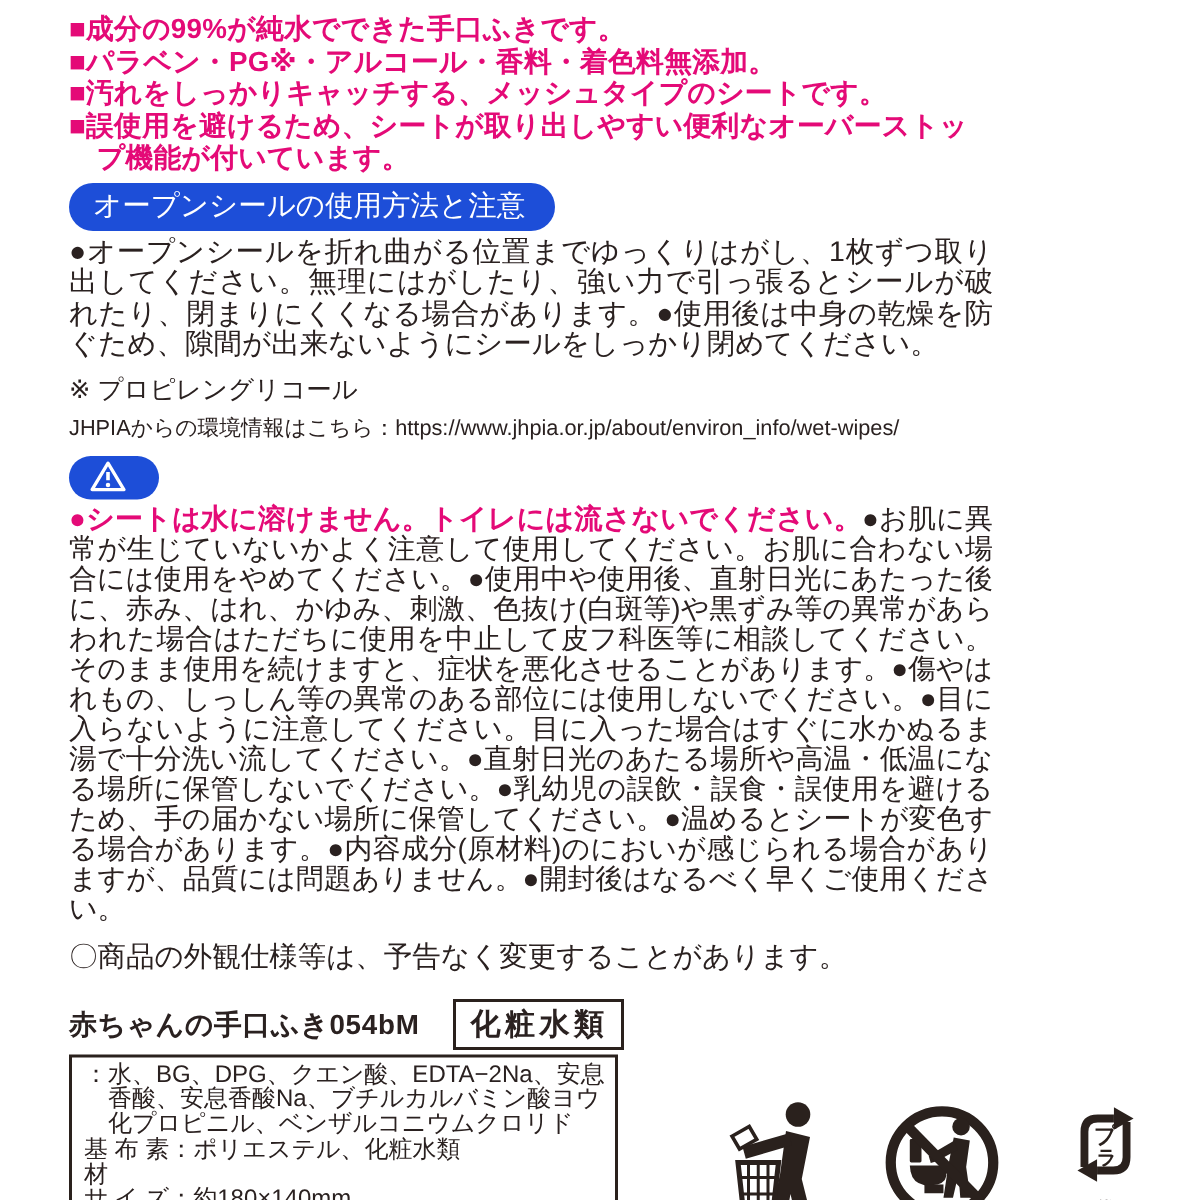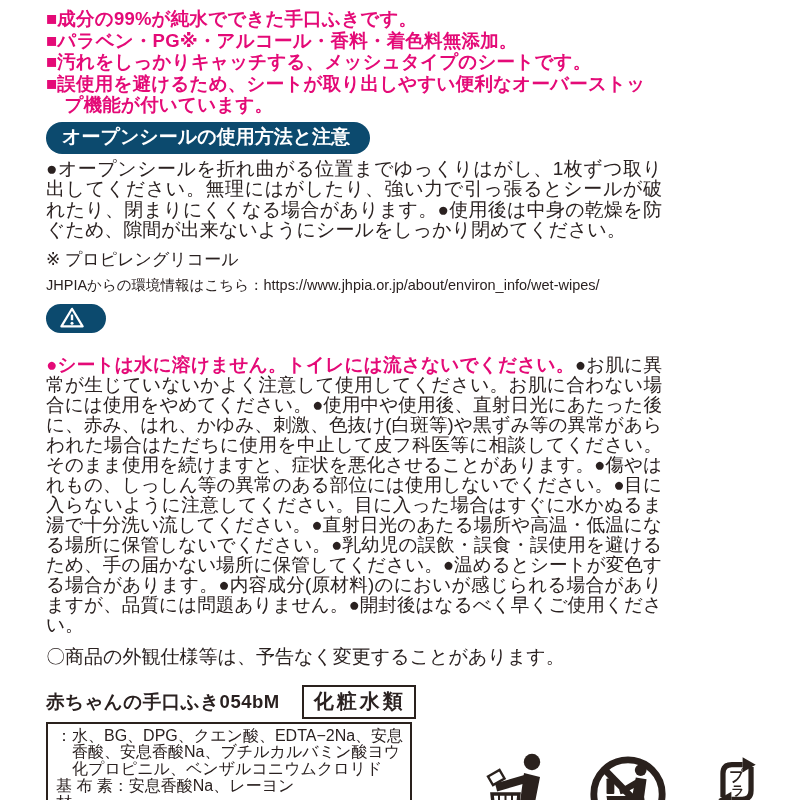--- a/index.html
+++ b/index.html
@@ -12,32 +12,32 @@
   }
   .page { padding:8px 46px 0 46px; width:708px; height:800px; }
 
   
   .features { color:#e40a77; font-size:18.5px; line-height:21.5px; font-weight:700; }
   .feature-item { padding-left:1em; text-indent:-1em; letter-spacing:0.2px; }
 
   
   .pill {
     display:inline-flex; align-items:center; gap:7px;
-    background:#0c4a6e; color:#ffffff; font-weight:700;
+    background:#1d4ed8; color:#ffffff; font-weight:400;
     border-radius:16px; padding:2px 20px 4px 16px;
   }
   .pill-open-seal { font-size:19px; margin-top:6px; }
   .pill-caution  { font-size:22px; margin-top:9px; padding:3px 22px 5px 14px; border-radius:19px; }
   .tri-icon svg { display:block; }
 
   
   .para { font-size:19px; line-height:20.5px; font-weight:500; margin-top:5px; letter-spacing:0; text-align:justify; }
   .footnote { font-size:17px; font-weight:500; margin-top:7px; }
   .jhpia { font-size:14.5px; font-weight:400; margin-top:5px; }
-  .warn-para { font-size:18.6px; line-height:20px; font-weight:500; margin-top:22px; text-align:justify; }
+  .warn-para { font-size:18.6px; line-height:20px; font-weight:500; margin-top:3px; text-align:justify; }
   .lead-magenta { color:#e40a77; font-weight:700; }
   .notice { font-size:19px; font-weight:500; margin-top:9px; }
 
   
   .product-row { margin-top:15px; display:flex; align-items:center; }
   .product-name { font-size:18.5px; font-weight:700; letter-spacing:0.5px; }
   .category-box {
     margin-left:22px; border:2.5px solid #2a211d;
     font-size:20px; font-weight:600; letter-spacing:3px;
     padding:1px 8px 2px 10px;
@@ -107,21 +107,21 @@
   <div class="spec-icons-row">
 
     <div class="spec-table">
       <div class="spec-row">
           <span class="spec-colon">：</span>
           <span class="spec-value">水、BG、DPG、クエン酸、EDTA−2Na、安息香酸、安息香酸Na、ブチルカルバミン酸ヨウ化プロピニル、ベンザルコニウムクロリド</span>
       </div>
       <div class="spec-row">
         <span class="spec-label">基布素材</span>
           <span class="spec-colon">：</span>
-          <span class="spec-value">安息香酸Na、レーヨン</span>
+          <span class="spec-value">ポリエステル、化粧水類</span>
       </div>
       <div class="spec-row">
         <span class="spec-label">サイズ</span>
           <span class="spec-colon">：</span>
           <span class="spec-value">約180×140mm</span>
       </div>
       <div class="spec-row">
         <span class="spec-label">枚数</span>
           <span class="spec-colon">：</span>
           <span class="spec-value">60枚</span>

